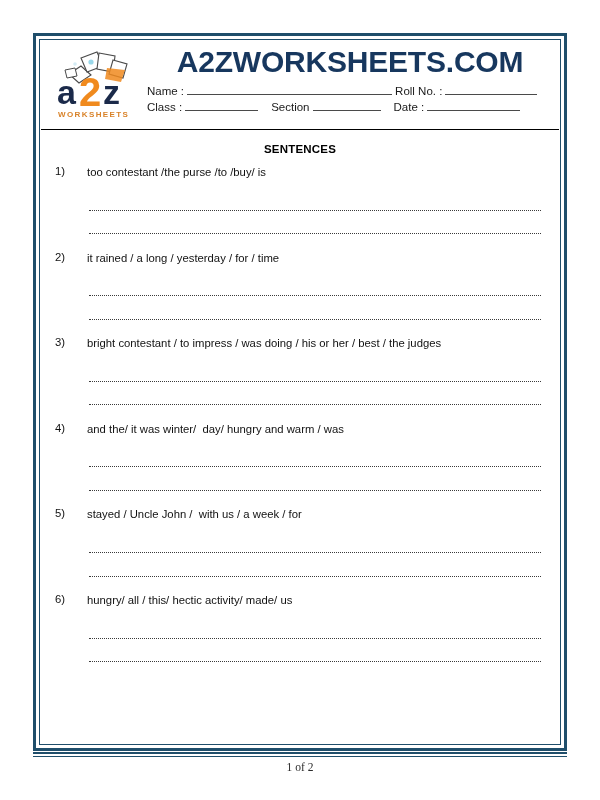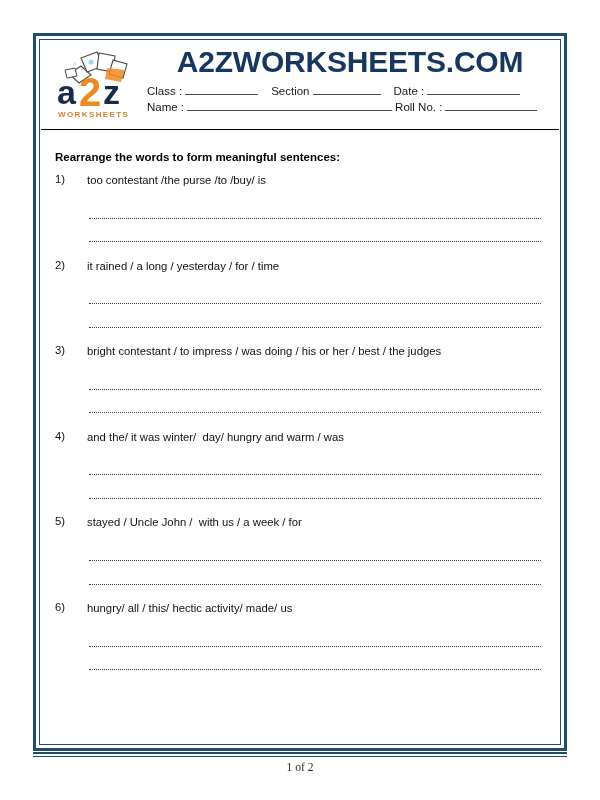--- a/index.html
+++ b/index.html
@@ -218,45 +218,45 @@
             <text x="28" y="62" font-family="Liberation Sans, sans-serif" font-size="40" font-weight="bold" fill="#f08a1e">2</text>
             <text x="52" y="60" font-family="Liberation Sans, sans-serif" font-size="34" font-weight="bold" fill="#1b2a4a">z</text>
             <text x="7" y="73" font-family="Liberation Sans, sans-serif" font-size="8" font-weight="bold" letter-spacing="1.4" fill="#d9832a">WORKSHEETS</text>
           </svg>
         </div>
 
         <div class="header-text">
           <div class="site-title">A2ZWORKSHEETS.COM</div>
 
           <div class="field-row">
+            <span class="field-label">Name :</span>
+            <span class="rule name-rule"></span>
+            <span class="field-label">Roll No. :</span>
+            <span class="rule roll-rule"></span>
+          </div>
+
+          <div class="field-row">
             <span class="field-label">Class :</span>
             <span class="rule class-rule"></span>
             <span class="gap-sm"></span>
             <span class="field-label">Section</span>
             <span class="rule section-rule"></span>
             <span class="gap-sm"></span>
             <span class="field-label">Date :</span>
             <span class="rule date-rule"></span>
           </div>
-
-          <div class="field-row">
-            <span class="field-label">Name :</span>
-            <span class="rule name-rule"></span>
-            <span class="field-label">Roll No. :</span>
-            <span class="rule roll-rule"></span>
-          </div>
         </div>
 
       </div>
     </div>
 
     <div class="worksheet-body">
 
-
-      <div class="instruction">Rearrange the words to form meaningful sentences:</div>
+      <div class="sheet-title">SENTENCES</div>
+
 
       <div class="question-list">
 
         <div class="question-item">
           <div class="question-head">
             <span class="q-number">1)</span>
             <span class="q-text">too contestant /the purse /to /buy/ is</span>
           </div>
           <div class="answer-lines">
             <div class="dotted-line"></div>

